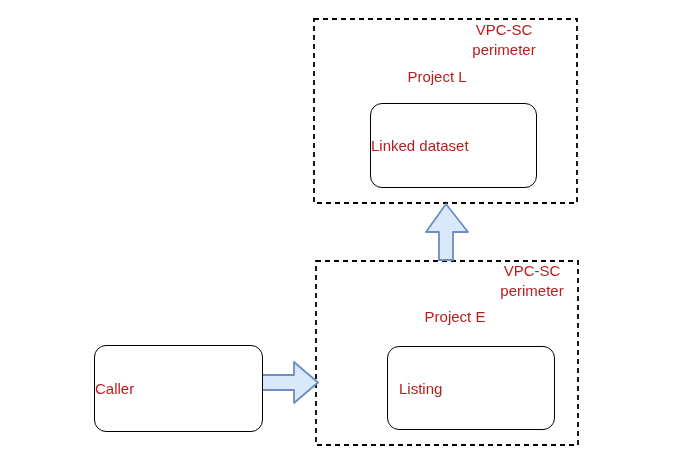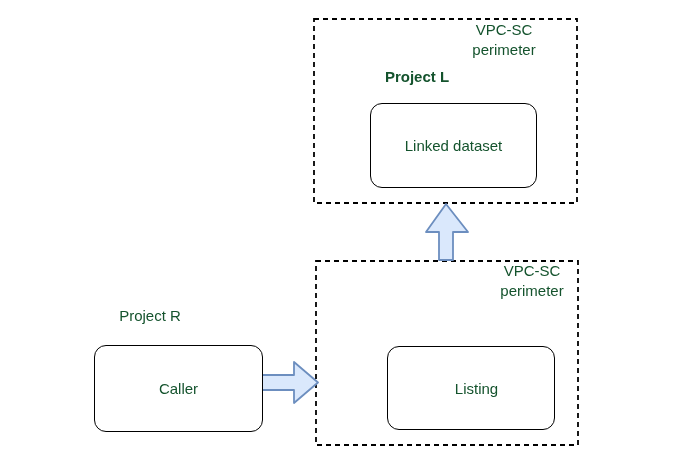--- a/index.html
+++ b/index.html
@@ -7,21 +7,21 @@
     padding: 0;
     background: #ffffff;
   }
   .canvas {
     position: relative;
     width: 691px;
     height: 462px;
     background: #ffffff;
     font-family: "Liberation Sans", sans-serif;
     font-size: 15px;
-    color: #14532d;
+    color: #b91c1c;
     overflow: hidden;
   }
   .diagram-svg {
     position: absolute;
     left: 0;
     top: 0;
   }
   .perimeter-rect {
     fill: none;
     stroke: #000000;
@@ -33,21 +33,20 @@
     stroke-width: 1.8;
     stroke-linejoin: round;
   }
   .node {
     position: absolute;
     background: #ffffff;
     border: 1.5px solid #000000;
     border-radius: 12px;
     display: flex;
     align-items: center;
-    justify-content: center;
     box-sizing: border-box;
     text-align: center;
   }
   .label {
     position: absolute;
     text-align: center;
     line-height: 20px;
     width: 140px;
     white-space: nowrap;
   }
@@ -64,33 +63,33 @@
 
     <polygon class="block-arrow" points="237,375 294,375 294,362 318,382.5 294,403 294,390 237,390" fill="#dae8fc"></polygon>
 
     <polygon class="block-arrow" points="446,204 468,232 453,232 453,260 439,260 439,232 426,232" fill="#dae8fc"></polygon>
   </svg>
 
   <div class="label" style="left:434px; top:20px;">
     <div>VPC-SC</div>
     <div>perimeter</div>
   </div>
-  <div class="label" style="left:347px; top:67px;font-weight:bold;">Project L</div>
+  <div class="label" style="left:367px; top:67px;">Project L</div>
 
   <div class="node" style="left:370px; top:103px; width:167px; height:85px;">
     <span>Linked dataset</span>
   </div>
 
   <div class="label" style="left:462px; top:261px;">
     <div>VPC-SC</div>
     <div>perimeter</div>
   </div>
+  <div class="label" style="left:385px; top:307px;">Project E</div>
 
   <div class="node" style="left:387px; top:346px; width:168px; height:84px;padding-left:11px;">
     <span>Listing</span>
   </div>
 
-  <div class="label" style="left:80px; top:306px;">Project R</div>
   <div class="node" style="left:61px; top:345px; width:169px; height:87px;margin-left:33px;">
     <span>Caller</span>
   </div>
 
 </div>
 
 </body></html>

